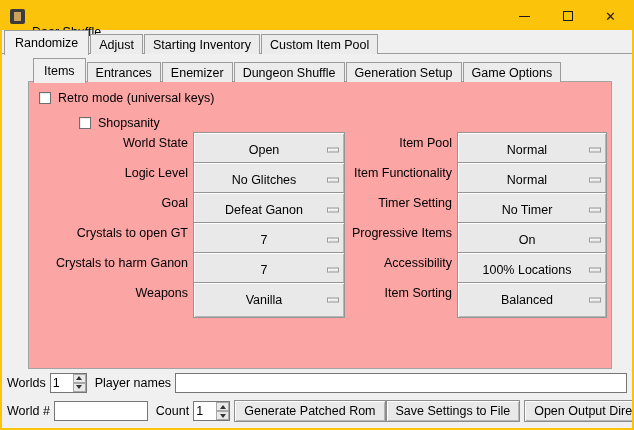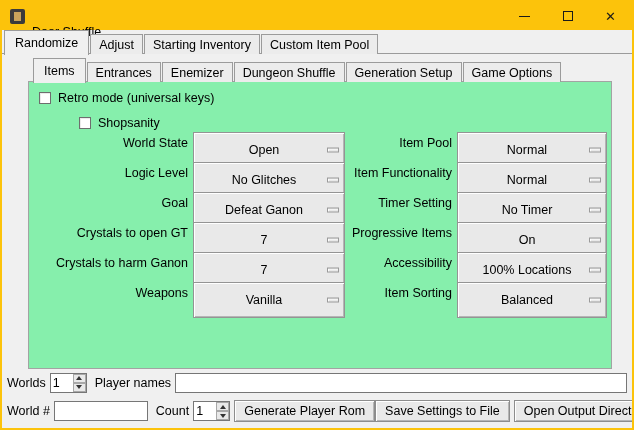--- a/index.html
+++ b/index.html
@@ -53,21 +53,21 @@
     height: 24px; background: #f0f0f0;
     margin-bottom: -1px; padding: 12px 10px;
   }
 
   .outer-panel {
     position: absolute; top: 51px; left: 0; right: 0; bottom: 0;
     border-top: 1px solid #9b9b9b; background: #f0f0f0; z-index: 1;
   }
   .inner-panel {
     position: absolute; top: 79px; left: 26px; right: 20px; height: 288px;
-    border: 1px solid #a3a3a3; background: #86efac; z-index: 2;
+    border: 1px solid #a3a3a3; background: #fca5a5; z-index: 2;
   }
 
   
   .check-row { position: absolute; left: 10px; display: flex; align-items: center; gap: 7px; height: 16px; }
   .cb1 { top: 8px; } .cb2 { top: 33px; margin-left: 40px; }
   .checkbox {
     width: 12px; height: 12px; background: #fff;
     border: 1px solid #6e6e6e; box-shadow: inset 1px 1px 0 rgba(0,0,0,.08);
   }
 
@@ -286,19 +286,19 @@
       <input class="spin-input" value="1" style="">
       <div class="spin-col">
         <div class="spin-btn">
             <i class="tri-up"></i>
           </div>
         <div class="spin-btn">
             <i class="tri-down"></i>
           </div>
       </div>
     </div>
-    <button class="btn generate-btn">Generate Player Rom</button>
+    <button class="btn generate-btn">Generate Patched Rom</button>
     <span class="spacer"></span>
     <button class="btn save-btn">Save Settings to File</button>
     <button class="btn">Open Output Directory</button>
   </div>
 
 </div>
 
 </body></html>

